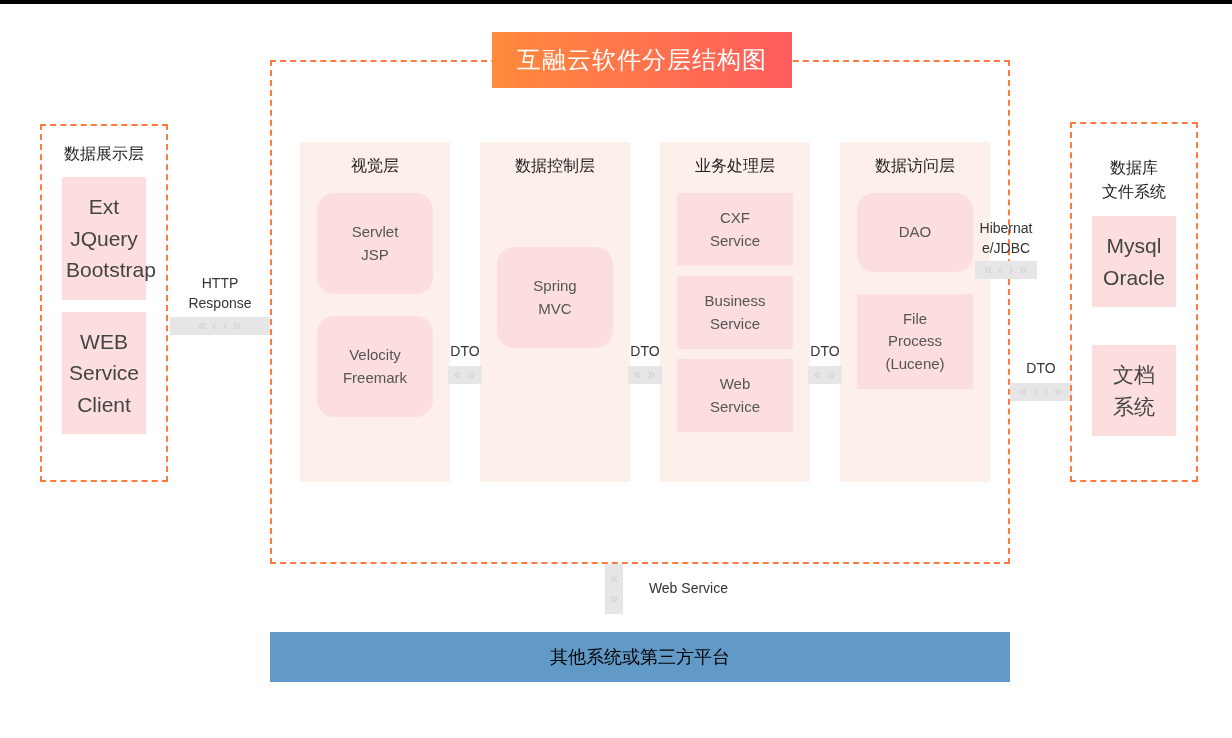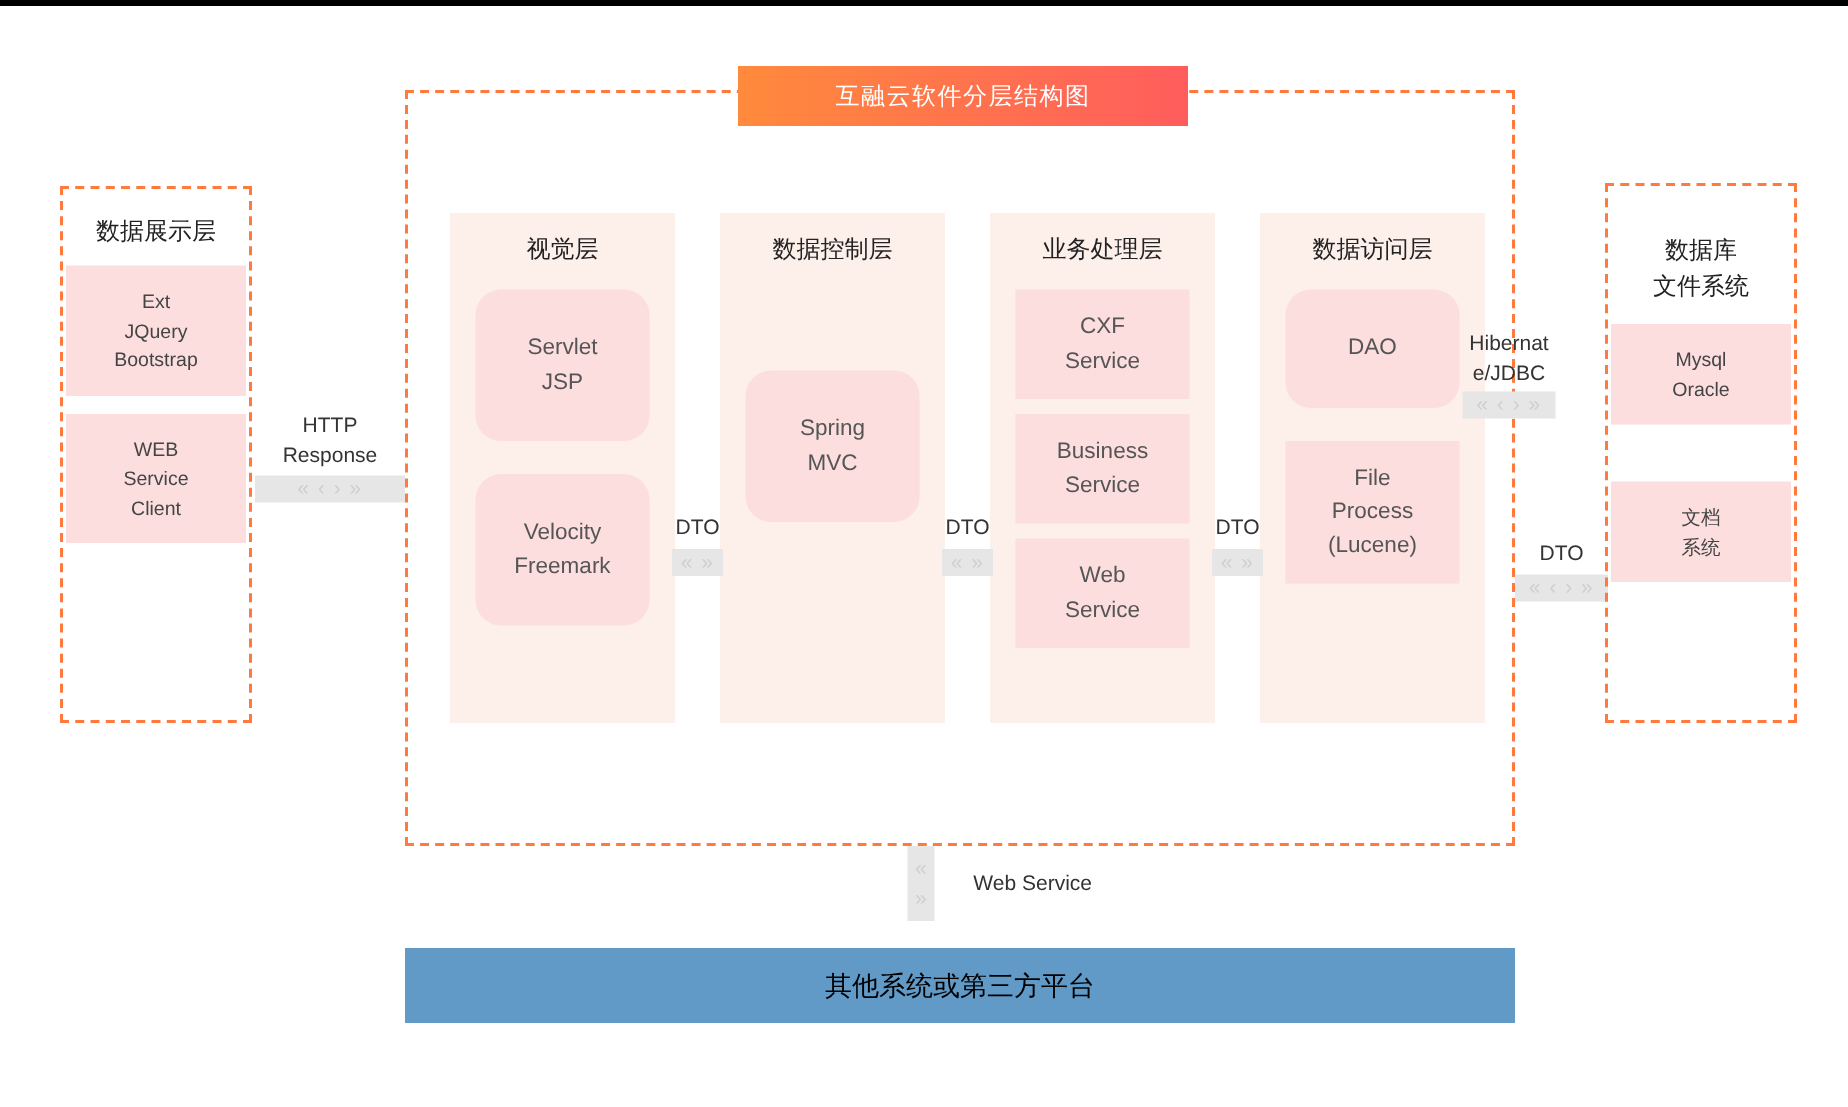--- a/index.html
+++ b/index.html
@@ -2,24 +2,24 @@
 <html><head>
 <meta charset="utf-8">
 <style>
 * { box-sizing: border-box; margin: 0; padding: 0; }
 body { font-family: "Microsoft YaHei", Arial, sans-serif; background: #000; display: flex; align-items: flex-start; justify-content: center; }
 .canvas { width: 1232px; height: 738px; background: #fff; position: relative; margin-top: 4px; }
 .left-box, .right-box { position: absolute; border: 2px dashed #ff7a3c; }
 .left-box { left: 40px; top: 120px; width: 128px; height: 358px; }
 .right-box { right: 34px; top: 118px; width: 128px; height: 360px; padding-top: 14px; }
 .main-box { position: absolute; left: 270px; top: 56px; width: 740px; height: 504px; border: 2px dashed #ff7a3c; }
-.title-bar { position: absolute; left: 220px; top: -30px; width: 300px; height: 40px; background: linear-gradient(90deg, #ff8a3c, #ff5d5d); color: #fff; font-size: 16px; display: flex; align-items: center; justify-content: center; z-index: 5; letter-spacing: 1px; margin-top: 12px; }
+.title-bar { position: absolute; left: 220px; top: -30px; width: 300px; height: 56px; background: linear-gradient(90deg, #ff8a3c, #ff5d5d); color: #fff; font-size: 24px; display: flex; align-items: center; justify-content: center; z-index: 5; letter-spacing: 1px; }
 .side-title { font-size: 16px; color: #222; text-align: center; margin: 18px 0 12px; }
 .side-title.two-line { line-height: 1.5; }
-.item-box { background: #fcdede; color: #444; text-align: center; padding: 14px 4px; margin: 12px auto; width: 120px; font-size: 13px; line-height: 1.5; }
+.item-box { background: #fcdede; color: #444; text-align: center; padding: 14px 4px; margin: 12px auto; width: 84px; font-size: 21px; line-height: 1.5; }
 .column { background: #fdefe9; width: 150px; padding: 14px 0 22px; text-align: center; }
 .column .col-title { font-size: 16px; color: #222; margin-bottom: 16px; }
 .col-item { background: #fcdede; margin: 10px auto; width: 116px; padding: 14px 0; text-align: center; font-size: 15px; color: #555; line-height: 1.5; }
 .col-item.tall { padding: 28px 4px; border-radius: 17px; }
 .columns-wrap { position: absolute; top: 80px; left: 28px; display: flex; align-items: center; gap: 30px; }
 .conn { position: absolute; font-size: 14px; color: #333; text-align: center; line-height: 1.4; }
 .conn .arrow { background: #e6e6e6; color: #cfcfcf; height: 18px; display: flex; align-items: center; justify-content: center; font-size: 14px; letter-spacing: 1px; margin-top: 4px; }
 .conn.vert .arrow { width: 18px; height: 50px; flex-direction: column; margin: 0 auto; }
 .bottom-bar { position: absolute; left: 270px; top: 628px; width: 740px; height: 50px; background: #6199c7; color: #000000; font-size: 18px; display: flex; align-items: center; justify-content: center; }
 </style>

